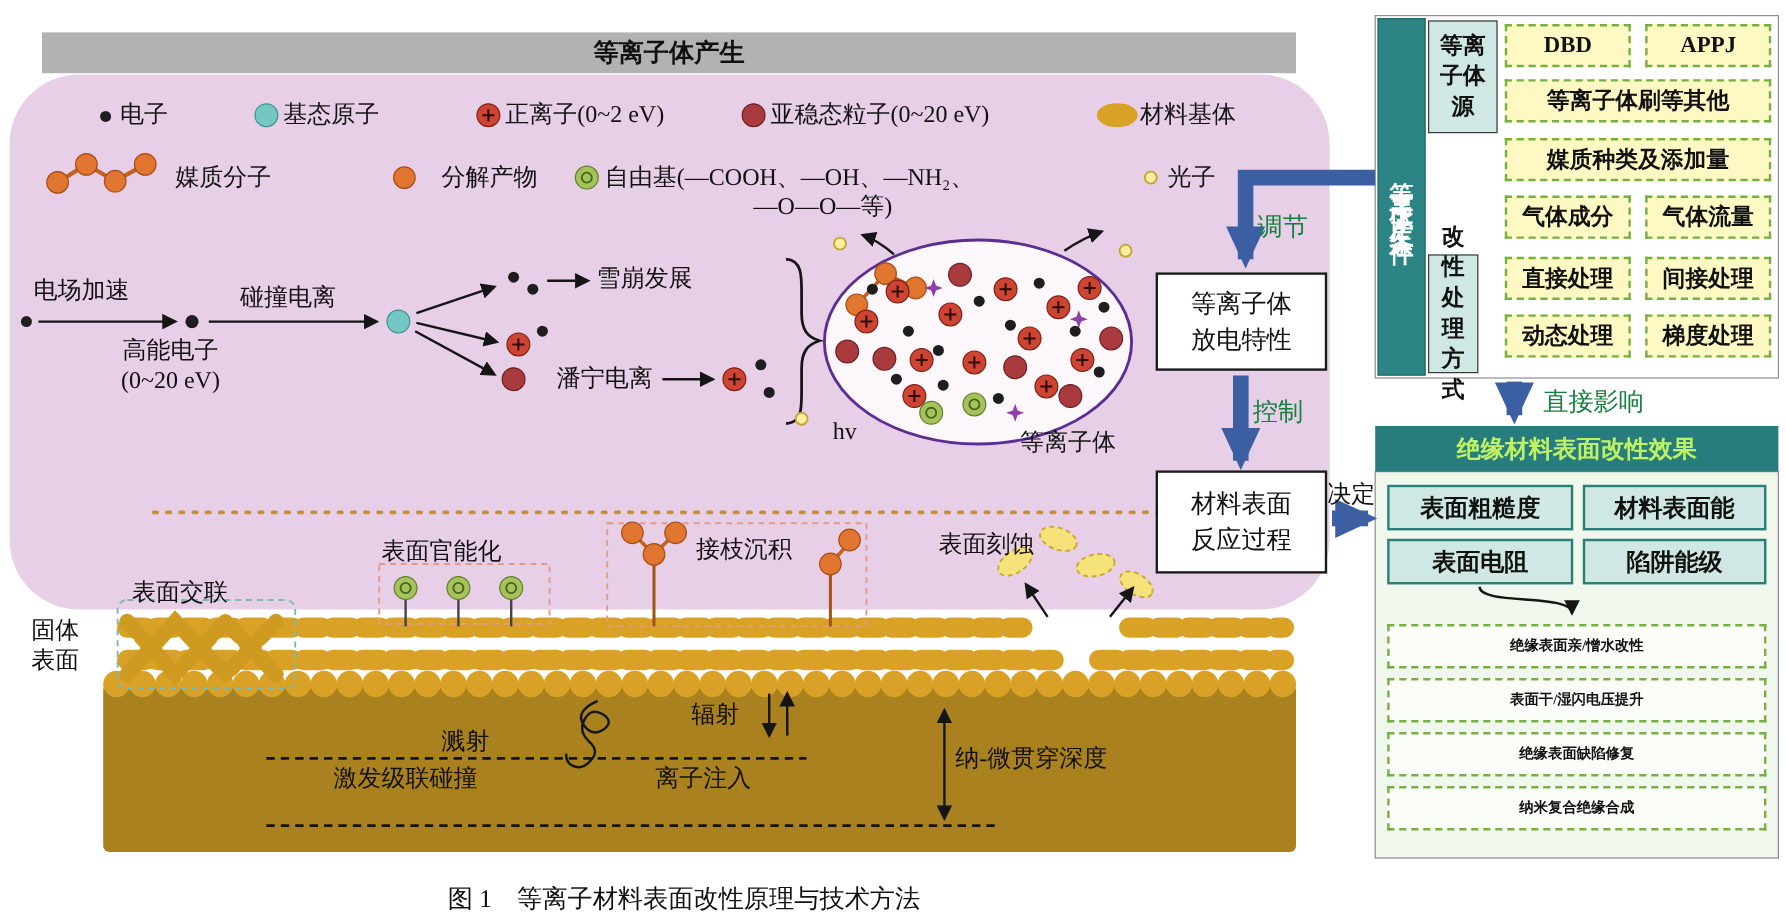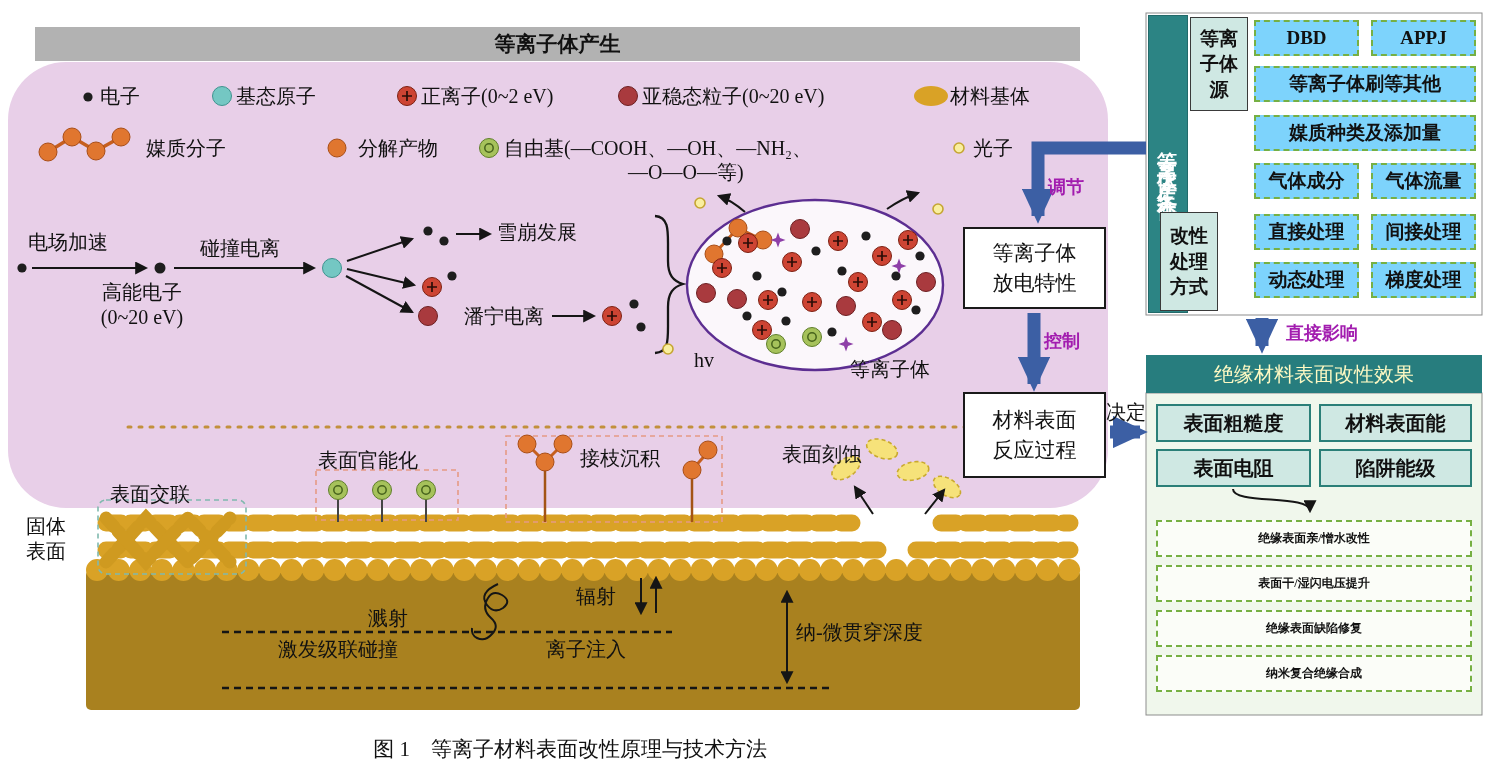--- a/index.html
+++ b/index.html
@@ -2,35 +2,35 @@
 <html><head>
 <meta charset="utf-8">
 <style>
   *{margin:0;padding:0;box-sizing:border-box}
   html,body{background:#fff}
   #stage{position:relative;width:1488px;height:767px;background:#fff;overflow:hidden;
          font-family:"Liberation Serif","DejaVu Serif",serif;color:#111}
   svg{position:absolute;left:0;top:0}
   .lbl{position:absolute;font-size:20px;line-height:1.25;white-space:pre-line}
   .c{text-align:center}
-  .red{color:#a21caf;font-weight:bold;font-size:18px}
+  .red{color:#15803d;font-weight:normal;font-size:21px}
   .it{}
   .bar{position:absolute;left:35px;top:27px;width:1045px;height:34px;background:#b2b2b2;
        display:flex;align-items:center;justify-content:center;font-size:21px;font-weight:bold}
   .fbox{position:absolute;background:#fff;border:2px solid #1a1a1a;display:flex;align-items:center;
         justify-content:center;text-align:center;font-size:21px;line-height:1.45;white-space:pre-line}
   .vside{position:absolute;background:#2c8484;color:#fff;font-weight:bold;font-size:20px;
          writing-mode:vertical-lr;text-orientation:upright;display:flex;align-items:center;
          justify-content:center;letter-spacing:7px;border:1px solid #226a6a}
   .glabel{position:absolute;background:#cfe8e3;border:1.5px solid #3a3a3a;display:flex;align-items:center;
           justify-content:center;text-align:center;font-size:19px;font-weight:700;word-break:break-all;
           line-height:1.35;padding:0 7px}
-  .ditem{position:absolute;border:2px dashed #76b043;background:#7dd3fc;display:flex;align-items:center;
+  .ditem{position:absolute;border:2px dashed #76b043;background:#fef9c3;display:flex;align-items:center;
          justify-content:center;font-size:19px;font-weight:600;text-align:center}
-  .hdr{position:absolute;background:#277d7e;color:#fef9c3;font-weight:400;font-size:20px;display:flex;
+  .hdr{position:absolute;background:#277d7e;color:#bef264;font-weight:700;font-size:20px;display:flex;
        align-items:center;justify-content:center}
   .prop{position:absolute;background:#cfe8e3;border:2px solid #2b7f78;display:flex;align-items:center;
         justify-content:center;font-size:20px;font-weight:600}
   .outcome{position:absolute;border:2px dashed #76b043;background:#fbfdf8;display:flex;align-items:center;
            justify-content:center;font-size:12px;font-weight:600}
   .caption{position:absolute;left:0;top:735px;width:1140px;text-align:center;font-size:21px}
 </style>
 </head>
 <body>
 
@@ -232,21 +232,21 @@
 </svg>
 
 <div class="bar">等离子体产生</div>
 
 <div class="lbl" style="left:100px;top:84px">电子</div>
 <div class="lbl" style="left:236px;top:84px">基态原子</div>
 <div class="lbl" style="left:421px;top:84px">正离子(0~2 eV)</div>
 <div class="lbl" style="left:642px;top:84px">亚稳态粒子(0~20 eV)</div>
 <div class="lbl" style="left:950px;top:84px">材料基体</div>
 <div class="lbl" style="left:146px;top:136px">媒质分子</div>
-<div class="lbl" style="left:358px;top:136px">分解产物</div>
+<div class="lbl" style="left:368px;top:136px">分解产物</div>
 <div class="lbl" style="left:504px;top:136px">自由基(—COOH、—OH、—NH₂、</div>
 <div class="lbl" style="left:628px;top:160px">—O—O—等)</div>
 <div class="lbl" style="left:973px;top:136px">光子</div>
 
 <div class="lbl" style="left:28px;top:230px">电场加速</div>
 <div class="lbl c" style="left:82px;top:280px;width:120px">高能电子
 (0~20 eV)</div>
 <div class="lbl" style="left:200px;top:236px">碰撞电离</div>
 <div class="lbl" style="left:497px;top:220px">雪崩发展</div>
 <div class="lbl" style="left:464px;top:304px">潘宁电离</div>
@@ -269,21 +269,21 @@
 <div class="fbox" style="left:963px;top:227px;width:143px;height:82px">等离子体
 放电特性</div>
 <div class="lbl red" style="left:1044px;top:330px">控制</div>
 <div class="fbox" style="left:963px;top:392px;width:143px;height:86px">材料表面
 反应过程</div>
 <div class="lbl" style="left:1106px;top:400px">决定</div>
 <div class="lbl red" style="left:1286px;top:322px">直接影响</div>
 
 <div class="vside" style="left:1148px;top:15px;width:40px;height:298px">等离子体产生条件</div>
 <div class="glabel" style="left:1190px;top:17px;width:58px;height:94px">等离子体源</div>
-<div class="glabel" style="left:1160px;top:212px;width:58px;height:99px">改性处理方式</div>
+<div class="glabel" style="left:1190px;top:212px;width:42px;height:99px">改性处理方式</div>
 <div class="ditem" style="left:1254px;top:20px;width:105px;height:36px">DBD</div>
 <div class="ditem" style="left:1371px;top:20px;width:105px;height:36px">APPJ</div>
 <div class="ditem" style="left:1254px;top:66px;width:222px;height:36px">等离子体刷等其他</div>
 <div class="ditem" style="left:1254px;top:115px;width:222px;height:36px">媒质种类及添加量</div>
 <div class="ditem" style="left:1254px;top:163px;width:105px;height:36px">气体成分</div>
 <div class="ditem" style="left:1371px;top:163px;width:105px;height:36px">气体流量</div>
 <div class="ditem" style="left:1254px;top:214px;width:105px;height:36px">直接处理</div>
 <div class="ditem" style="left:1371px;top:214px;width:105px;height:36px">间接处理</div>
 <div class="ditem" style="left:1254px;top:262px;width:105px;height:36px">动态处理</div>
 <div class="ditem" style="left:1371px;top:262px;width:105px;height:36px">梯度处理</div>

